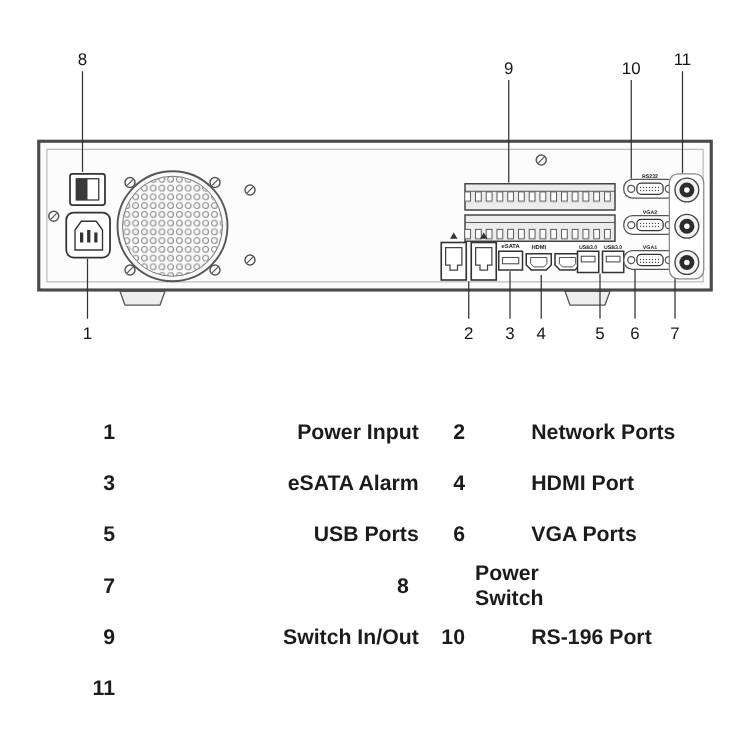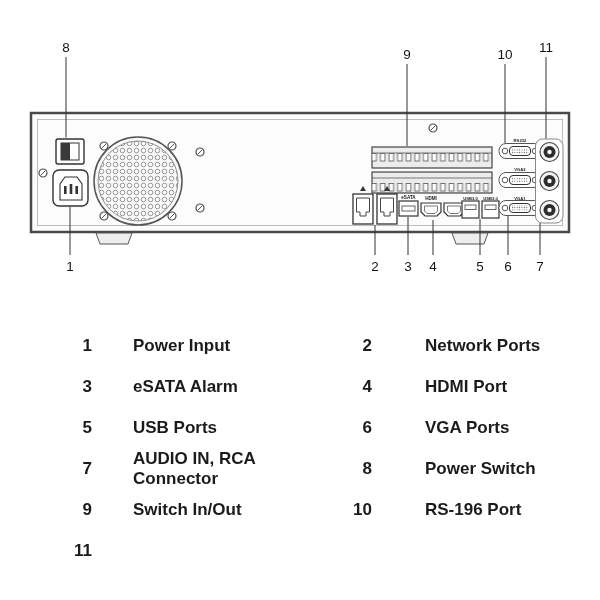--- a/index.html
+++ b/index.html
@@ -9,21 +9,21 @@
   svg{display:block;}
   svg text{font-family:"Liberation Sans", sans-serif;fill:#111;}
   .callout-num{font-size:13.5px;fill:#151515;}
   .tiny-label{font-size:4.6px;font-weight:bold;fill:#222;}
   .tiny-label2{font-size:4.2px;font-weight:bold;fill:#222;}
   .legend{position:absolute;left:55px;top:325px;width:510px;
           font-size:17px;font-weight:600;color:#1b1b1b;}
   .legend-row{display:grid;grid-template-columns:45px 235px 45px 1fr;
               height:41px;align-items:center;}
   .legend .num{text-align:right;padding-right:8px;}
-  .legend .l-left{padding-left:33px;}
+  .legend .l-left{padding-left:33px;text-align:right;}
   .legend .l-right{padding-left:45px;}
 </style>
 </head>
 <body>
 
 <div class="stage">
 
 <svg width="600" height="300" viewBox="0 0 600 300">
   <defs>
     <pattern id="mesh" width="7" height="7" patternUnits="userSpaceOnUse">
@@ -233,21 +233,20 @@
     <div class="l-right">HDMI Port</div>
   </div>
   <div class="legend-row">
     <div class="num">5</div>
     <div class="l-left">USB Ports</div>
     <div class="num">6</div>
     <div class="l-right">VGA Ports</div>
   </div>
   <div class="legend-row">
     <div class="num">7</div>
-    <div class="l-left">AUDIO IN, RCA Connector</div>
     <div class="num">8</div>
     <div class="l-right">Power Switch</div>
   </div>
   <div class="legend-row">
     <div class="num">9</div>
     <div class="l-left">Switch In/Out</div>
     <div class="num">10</div>
     <div class="l-right">RS-196 Port</div>
   </div>
   <div class="legend-row">

